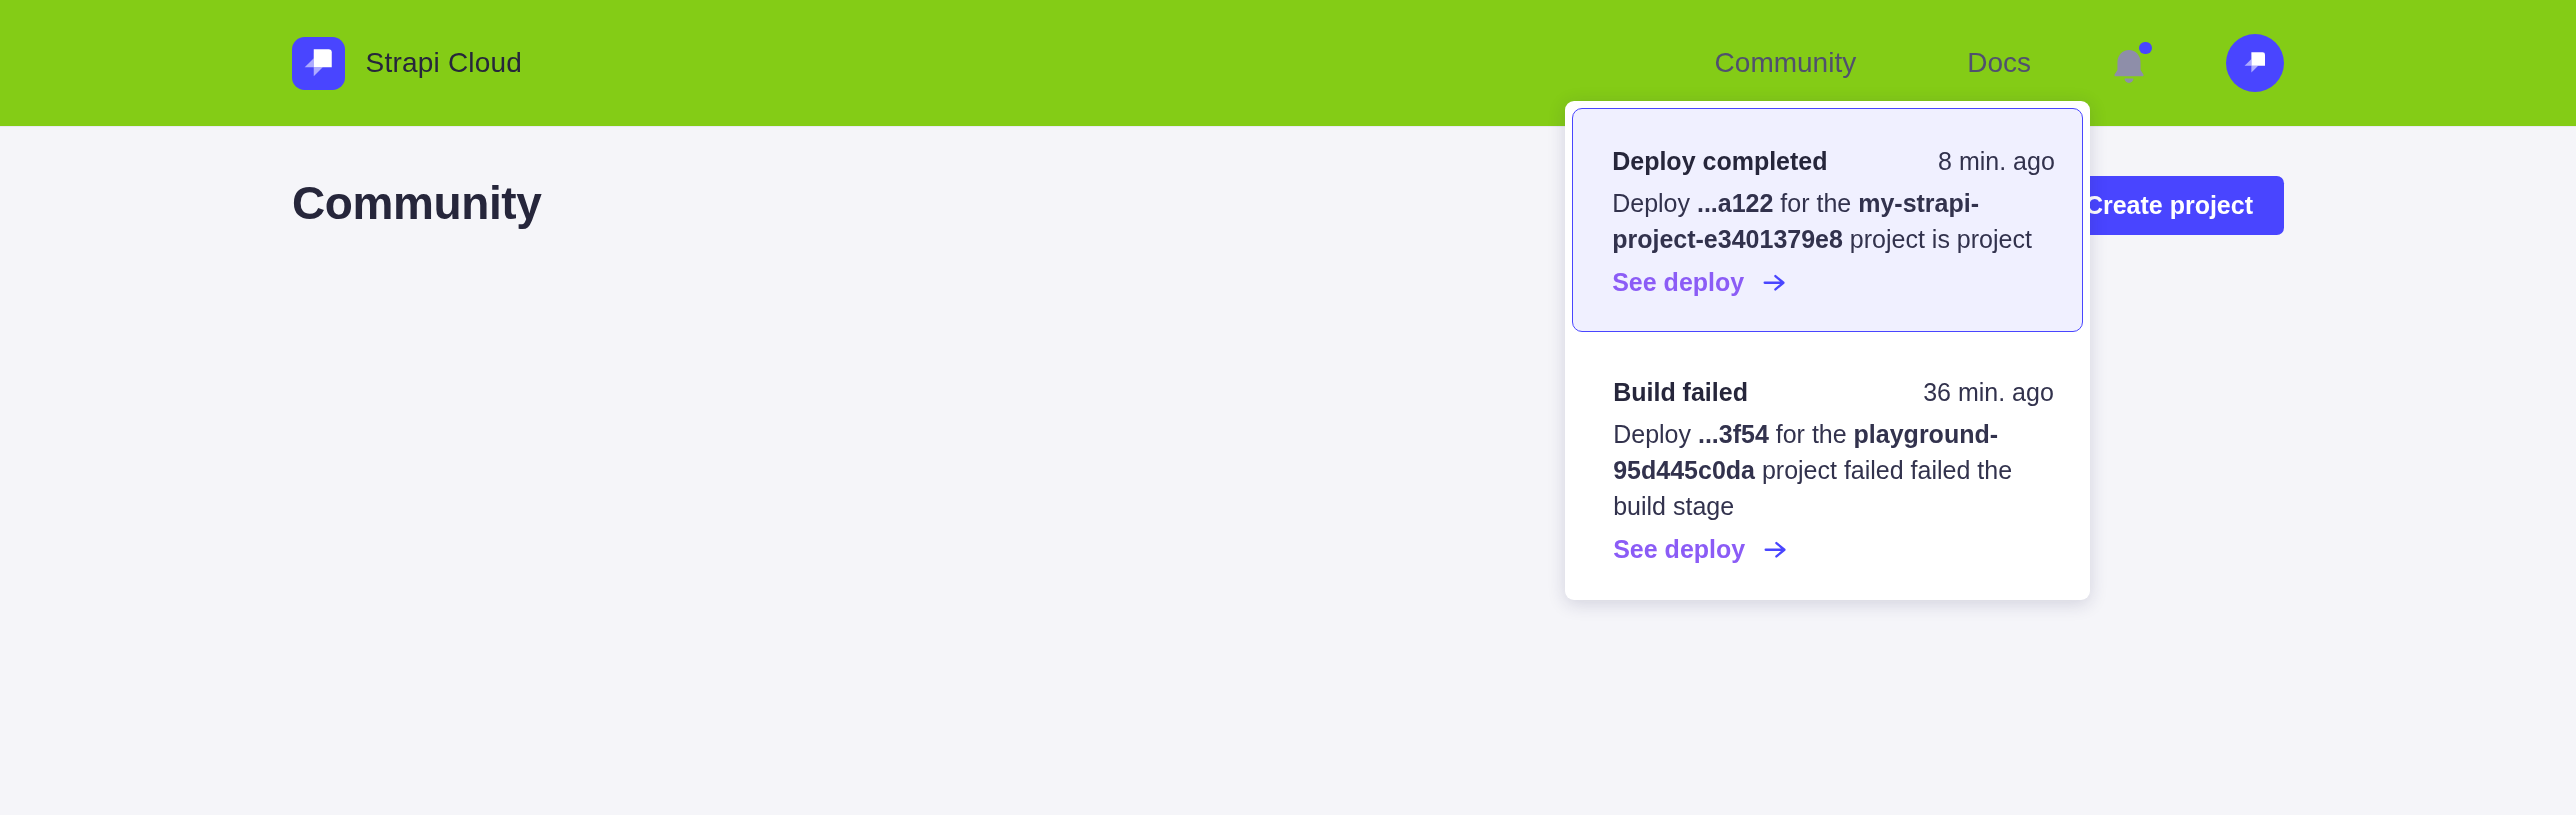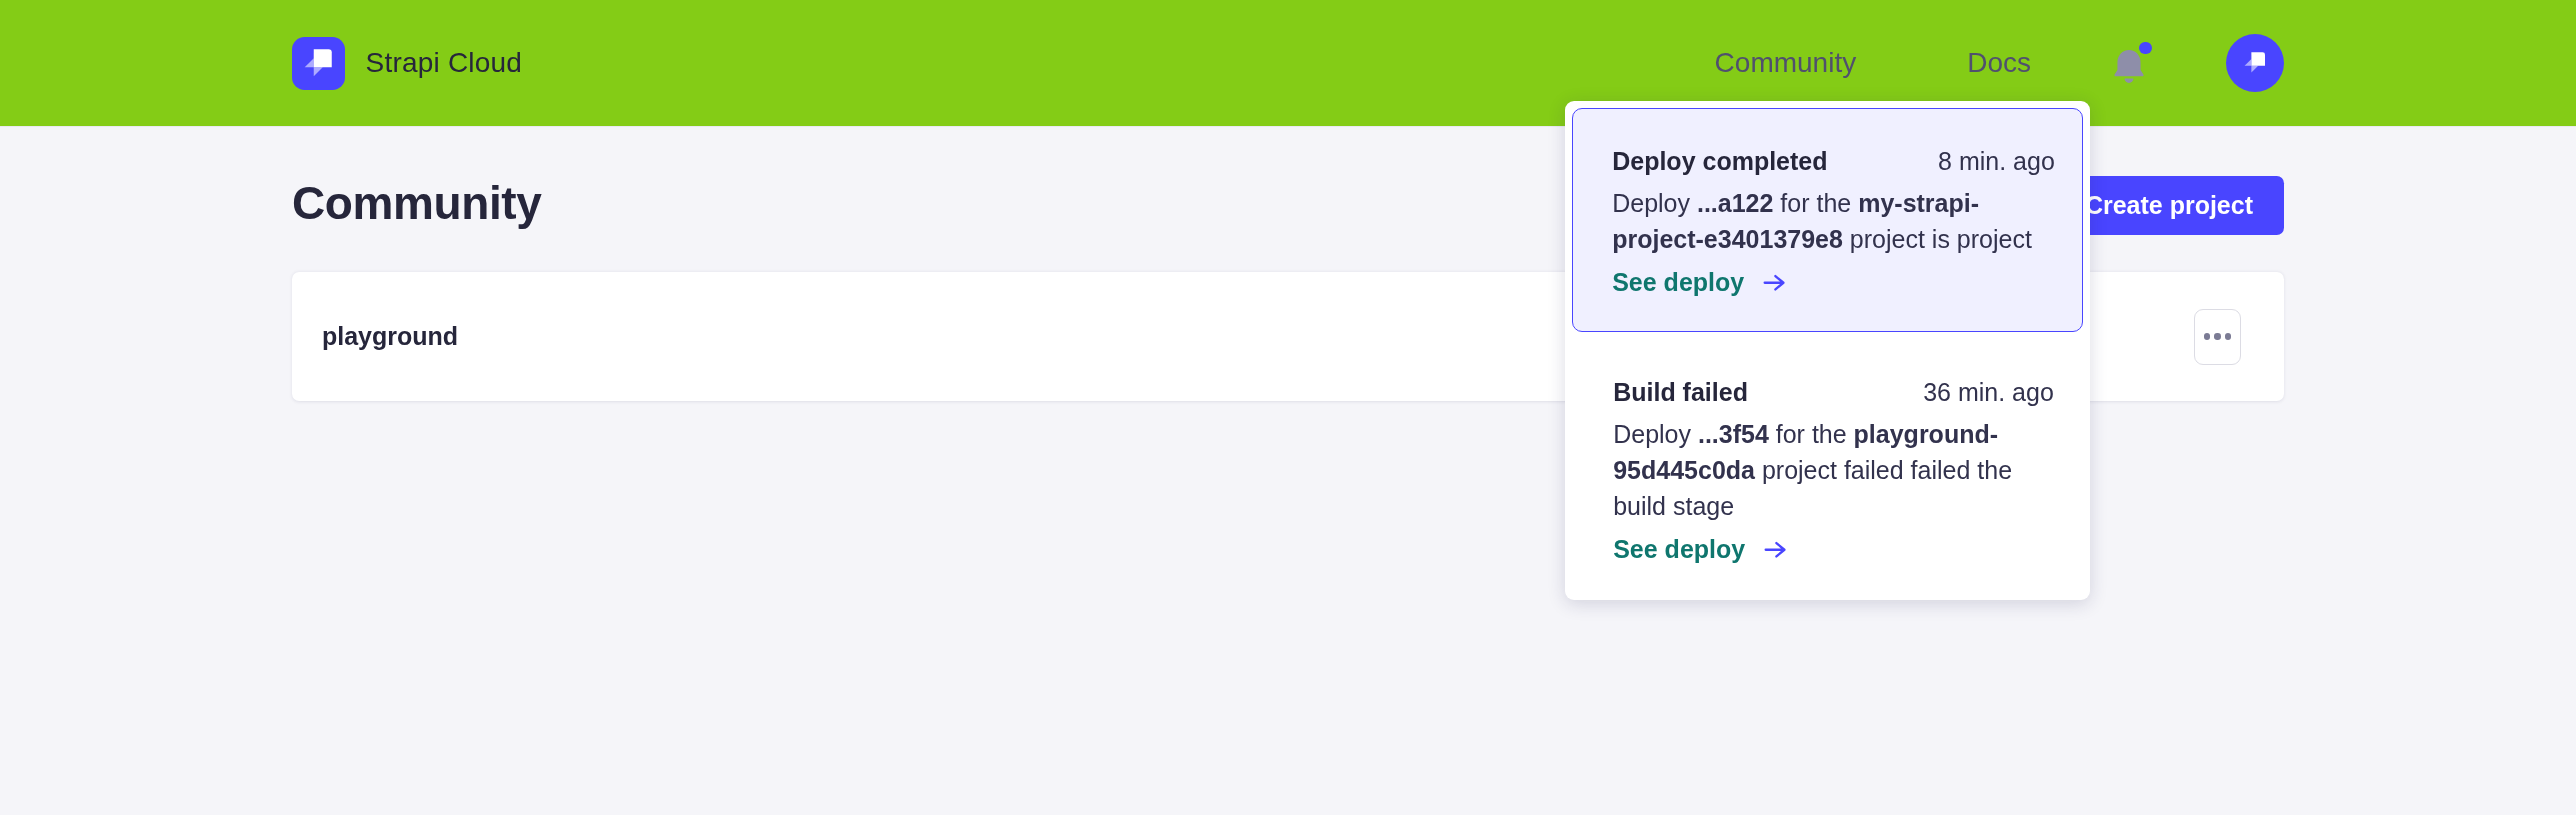--- a/index.html
+++ b/index.html
@@ -77,21 +77,21 @@
     padding:34px 27px 34px 39px;
   }
   .notif + .notif { margin-top:3.6px; }
   .notif-head { display:flex; justify-content:space-between; align-items:baseline; line-height:36px; }
   .notif-title { font-size:25px; font-weight:700; color:#26263b; }
   .notif-time { font-size:25px; font-weight:400; color:#32324d; }
   .notif-msg { margin-top:6.3px; font-size:25px; line-height:36px; color:#32324d; max-width:566px; }
   .notif-msg .b { font-weight:600; }
   .see-deploy {
     margin-top:10.7px; display:inline-flex; align-items:center; gap:18px;
-    color:#0f766e; font-size:25px; font-weight:700; text-decoration:none; cursor:pointer;
+    color:#8b5cf6; font-size:25px; font-weight:700; text-decoration:none; cursor:pointer;
   }
 </style>
 </head>
 <body>
 
 <header class="header">
   <div class="brand">
     <span class="brand-logo">
       <svg width="53" height="53" viewBox="0 0 100 100">
         <path d="M41 23 h28 a6 6 0 0 1 6 6 v28 h-34 z" fill="#ffffff"></path>
@@ -120,30 +120,20 @@
       </svg>
     </button>
   </nav>
 </header>
 
 <main class="main">
   <h1 class="page-title">Community</h1>
 
   <button class="create-btn">Create project</button>
 
-  <section class="project-card">
-    <span class="project-name">playground</span>
-    <button class="more-btn">
-      <span style="display:flex;gap:4.5px;">
-          <i></i>
-          <i></i>
-          <i></i>
-        </span>
-    </button>
-  </section>
 </main>
 
 <div class="dropdown">
   <div id="notif-list">
   <article class="notif highlighted">
     <div class="notif-head">
       <span class="notif-title">Deploy completed</span>
       <span class="notif-time">8 min. ago</span>
     </div>
     <p class="notif-msg"><span>Deploy </span><span class="b">...a122</span><span> for the </span><span class="b">my-strapi-project-e3401379e8</span><span> project is project</span></p>

